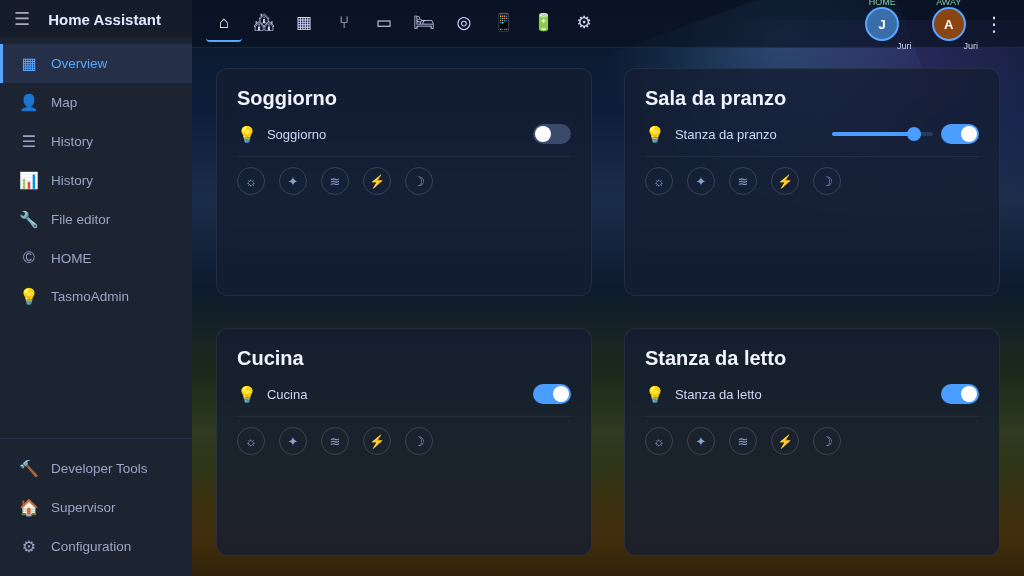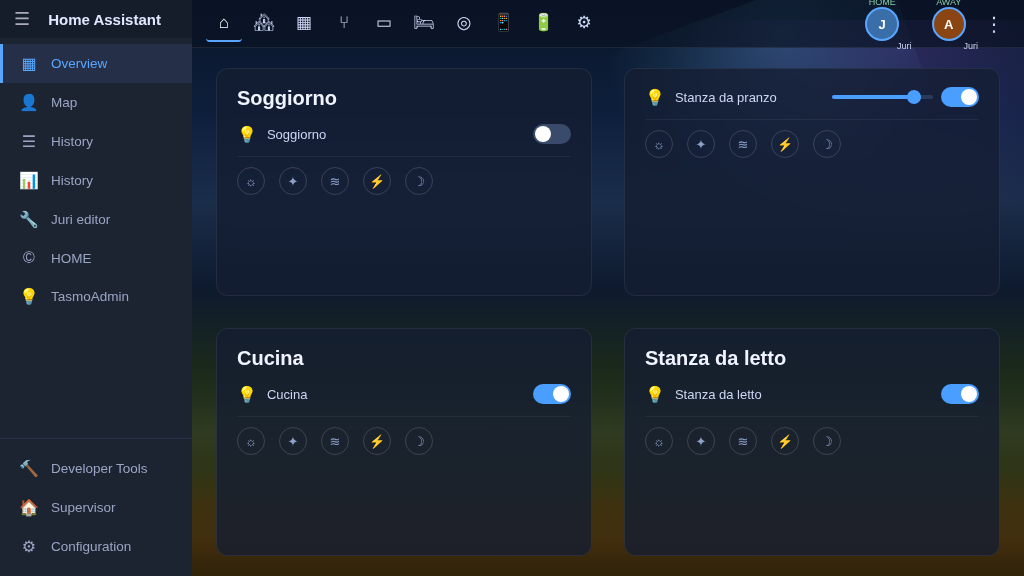--- a/index.html
+++ b/index.html
@@ -217,21 +217,21 @@
       <div class="nav-item">
         <span class="nav-icon">☰</span>
         <span>History</span>
       </div>
       <div class="nav-item">
         <span class="nav-icon">📊</span>
         <span>History</span>
       </div>
       <div class="nav-item">
         <span class="nav-icon">🔧</span>
-        <span>Juri editor</span>
+        <span>File editor</span>
       </div>
       <div class="nav-item">
         <span class="nav-icon">©</span>
         <span>HOME</span>
       </div>
       <div class="nav-item">
         <span class="nav-icon">💡</span>
         <span>TasmoAdmin</span>
       </div>
     </nav>
@@ -298,20 +298,21 @@
     </div>
     <div class="icon-row">
       <div class="icon-row-item">☼</div>
           <div class="icon-row-item">✦</div>
           <div class="icon-row-item">≋</div>
           <div class="icon-row-item">⚡</div>
           <div class="icon-row-item">☽</div>
     </div>
   </div>
       <div class="room-card">
+    <div class="room-title">Sala da pranzo</div>
     <div class="room-light-row">
       <span class="light-icon on">💡</span>
       <span class="light-name">Stanza da pranzo</span>
 
       <div class="slider-wrap">
         <div class="slider-track">
           <div class="slider-fill" style="width:88%"></div>
           <div class="slider-thumb" style="right:12%"></div>
         </div>
         <div class="toggle on">

